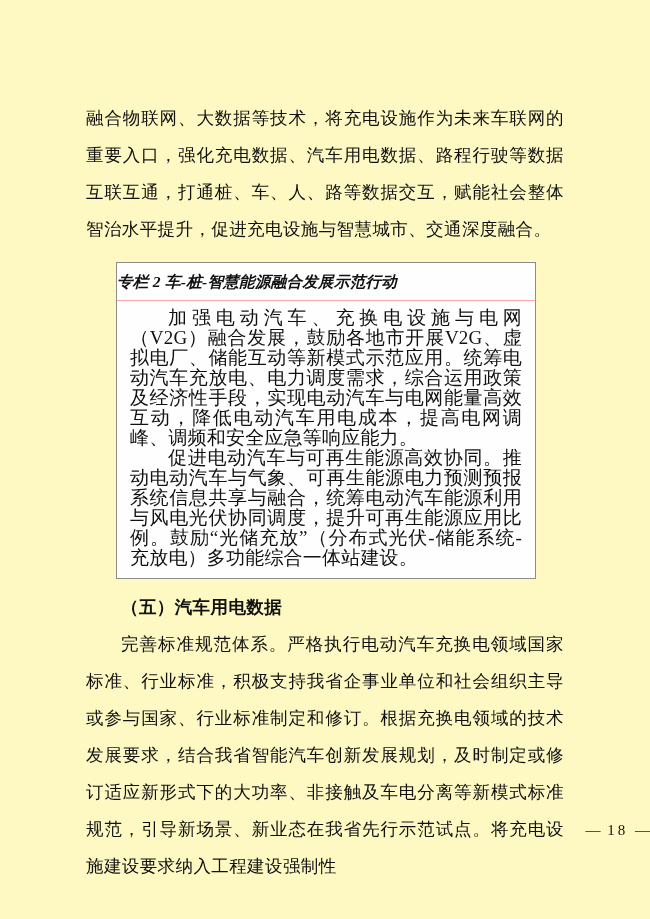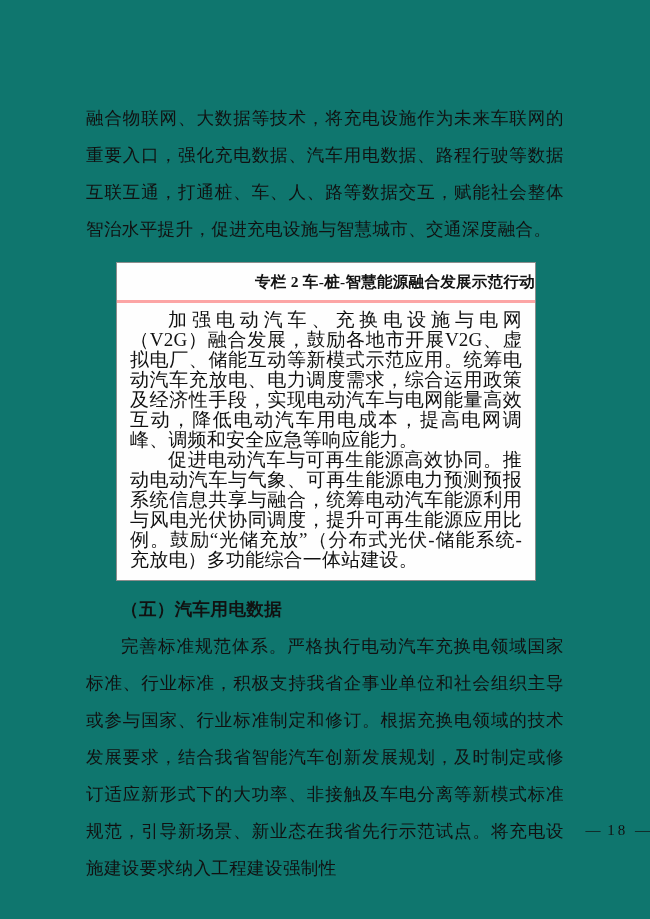--- a/index.html
+++ b/index.html
@@ -13,21 +13,21 @@
     position: relative;
     font-family: "Liberation Serif", "DejaVu Serif", serif;
     color: #111111;
     overflow: hidden;
   }
   .page {
     position: absolute;
     left: 0; top: 0;
     width: 650px;
     height: 919px;
-    background: #0f766e;
+    background: #fef9c3;
   }
   .content {
     position: absolute;
     left: 86px;
     top: 100px;
     width: 478px;
   }
   .para {
     font-size: 17.5px;
     line-height: 37px;
@@ -41,27 +41,28 @@
   }
   
   .box {
     margin: 14px 0 6px 30px;
     width: 420px;
     border: 1px solid #8d8d8d;
     box-sizing: border-box;
     background: #fefefe;
   }
   .box-title {
-    text-align: right;
+    text-align: left;
     font-weight: bold;
     font-size: 15.5px;
     line-height: 30px;
     padding: 4px 0 3px 0;
-    border-bottom: 3px solid #fca5a5;
+    border-bottom: 1px solid #fca5a5;
     letter-spacing: 0.3px;
+    font-style: italic;
   }
   .box-body {
     padding: 7px 13px 10px 13px;
   }
   .box-para {
     font-size: 19px;
     line-height: 20px;
     text-align: justify;
     text-justify: inter-ideograph;
     text-indent: 2em;

